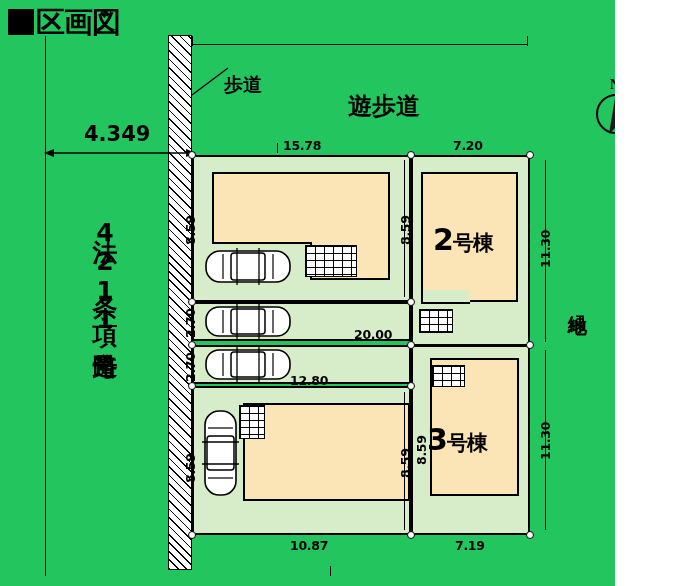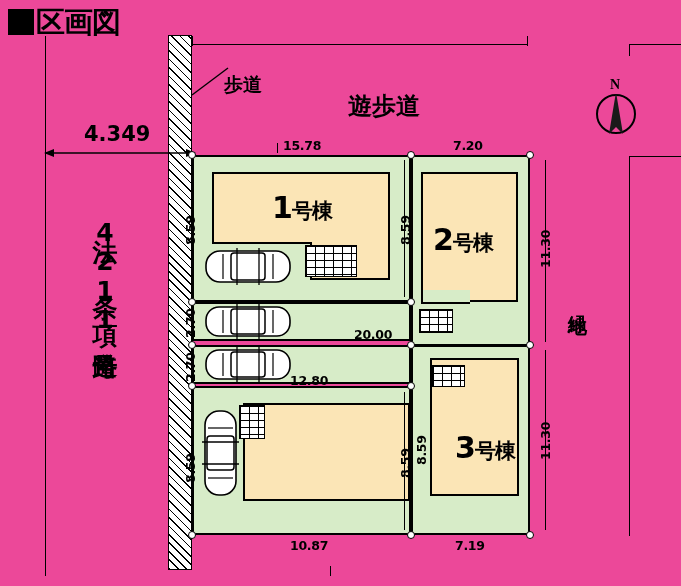--- a/index.html
+++ b/index.html
@@ -6,23 +6,23 @@
     margin: 0;
     padding: 0;
     background: #ffffff;
   }
   body {
     font-family: "Liberation Sans", "DejaVu Sans", sans-serif;
     color: #000000;
   }
   #stage {
     position: relative;
-    width: 681px;
+    width: 615px;
     height: 586px;
-    background: #ec4899;
+    background: #22c55e;
     overflow: hidden;
   }
   .abs { position: absolute; }
 
   
   #title-block {
     left: 8px; top: 8px;
     display: flex; align-items: center;
   }
   #title-square {
@@ -195,23 +195,20 @@
 
   <div class="abs jp jp-v" style="left:568px; top:300px; font-size:19px; height:60px;">緑地</div>
 
   <div class="abs plot" style="left:192px; top:155px; width:219px; height:147px;"></div>
 
   <div class="abs house" style="left:212px; top:172px; width:178px; height:72px;"></div>
   <div class="abs house" style="left:310px; top:242px; width:80px; height:38px;"></div>
 
   <div class="abs" style="left:312px; top:241px; width:76px; height:4px; background:#fbe5b6;"></div>
 
-  <div class="house-label abs" style="left:272px; top:190px;">
-    <span class="house-num">1</span><span class="house-suffix">号棟</span>
-  </div>
 
   <div class="abs stair" style="left:305px; top:245px; width:52px; height:32px;"></div>
 
   <svg class="abs car" style="left:203px; top:246px;" width="90" height="42">
     <rect x="3" y="5" width="84" height="31" rx="14" fill="#fff" stroke="#000" stroke-width="1.6"></rect>
     <rect x="28" y="7" width="34" height="27" rx="3" fill="#fff" stroke="#000" stroke-width="1.5"></rect>
     <line x1="20" y1="8" x2="20" y2="33" stroke="#000" stroke-width="1.2"></line>
     <line x1="70" y1="8" x2="70" y2="33" stroke="#000" stroke-width="1.2"></line>
     <line x1="34" y1="2" x2="34" y2="39" stroke="#000" stroke-width="1.3"></line>
     <line x1="56" y1="2" x2="56" y2="39" stroke="#000" stroke-width="1.3"></line>
@@ -278,21 +275,21 @@
   </svg>
 
   <div class="abs dim dim-v" style="left:398px; top:478px;">8.59</div>
   <div class="abs vline" style="left:404px; top:392px; height:138px;"></div>
   <div class="abs dim" style="left:290px; top:538px;">10.87</div>
 
   <div class="abs plot" style="left:411px; top:345px; width:119px; height:190px;"></div>
 
   <div class="abs house" style="left:430px; top:358px; width:89px; height:138px;"></div>
 
-  <div class="house-label abs" style="left:455px; top:422px;margin-top:8px;">
+  <div class="house-label abs" style="left:427px; top:422px;">
     <span class="house-num">3</span><span class="house-suffix">号棟</span>
   </div>
 
   <div class="abs stair" style="left:432px; top:365px; width:33px; height:22px;"></div>
 
   <div class="abs dim dim-v" style="left:414px; top:465px;">8.59</div>
   <div class="abs dim dim-v" style="left:538px; top:460px;">11.30</div>
   <div class="abs vline" style="left:545px; top:350px; height:180px;"></div>
   <div class="abs dim" style="left:455px; top:538px;text-align:center;">7.19</div>
 

